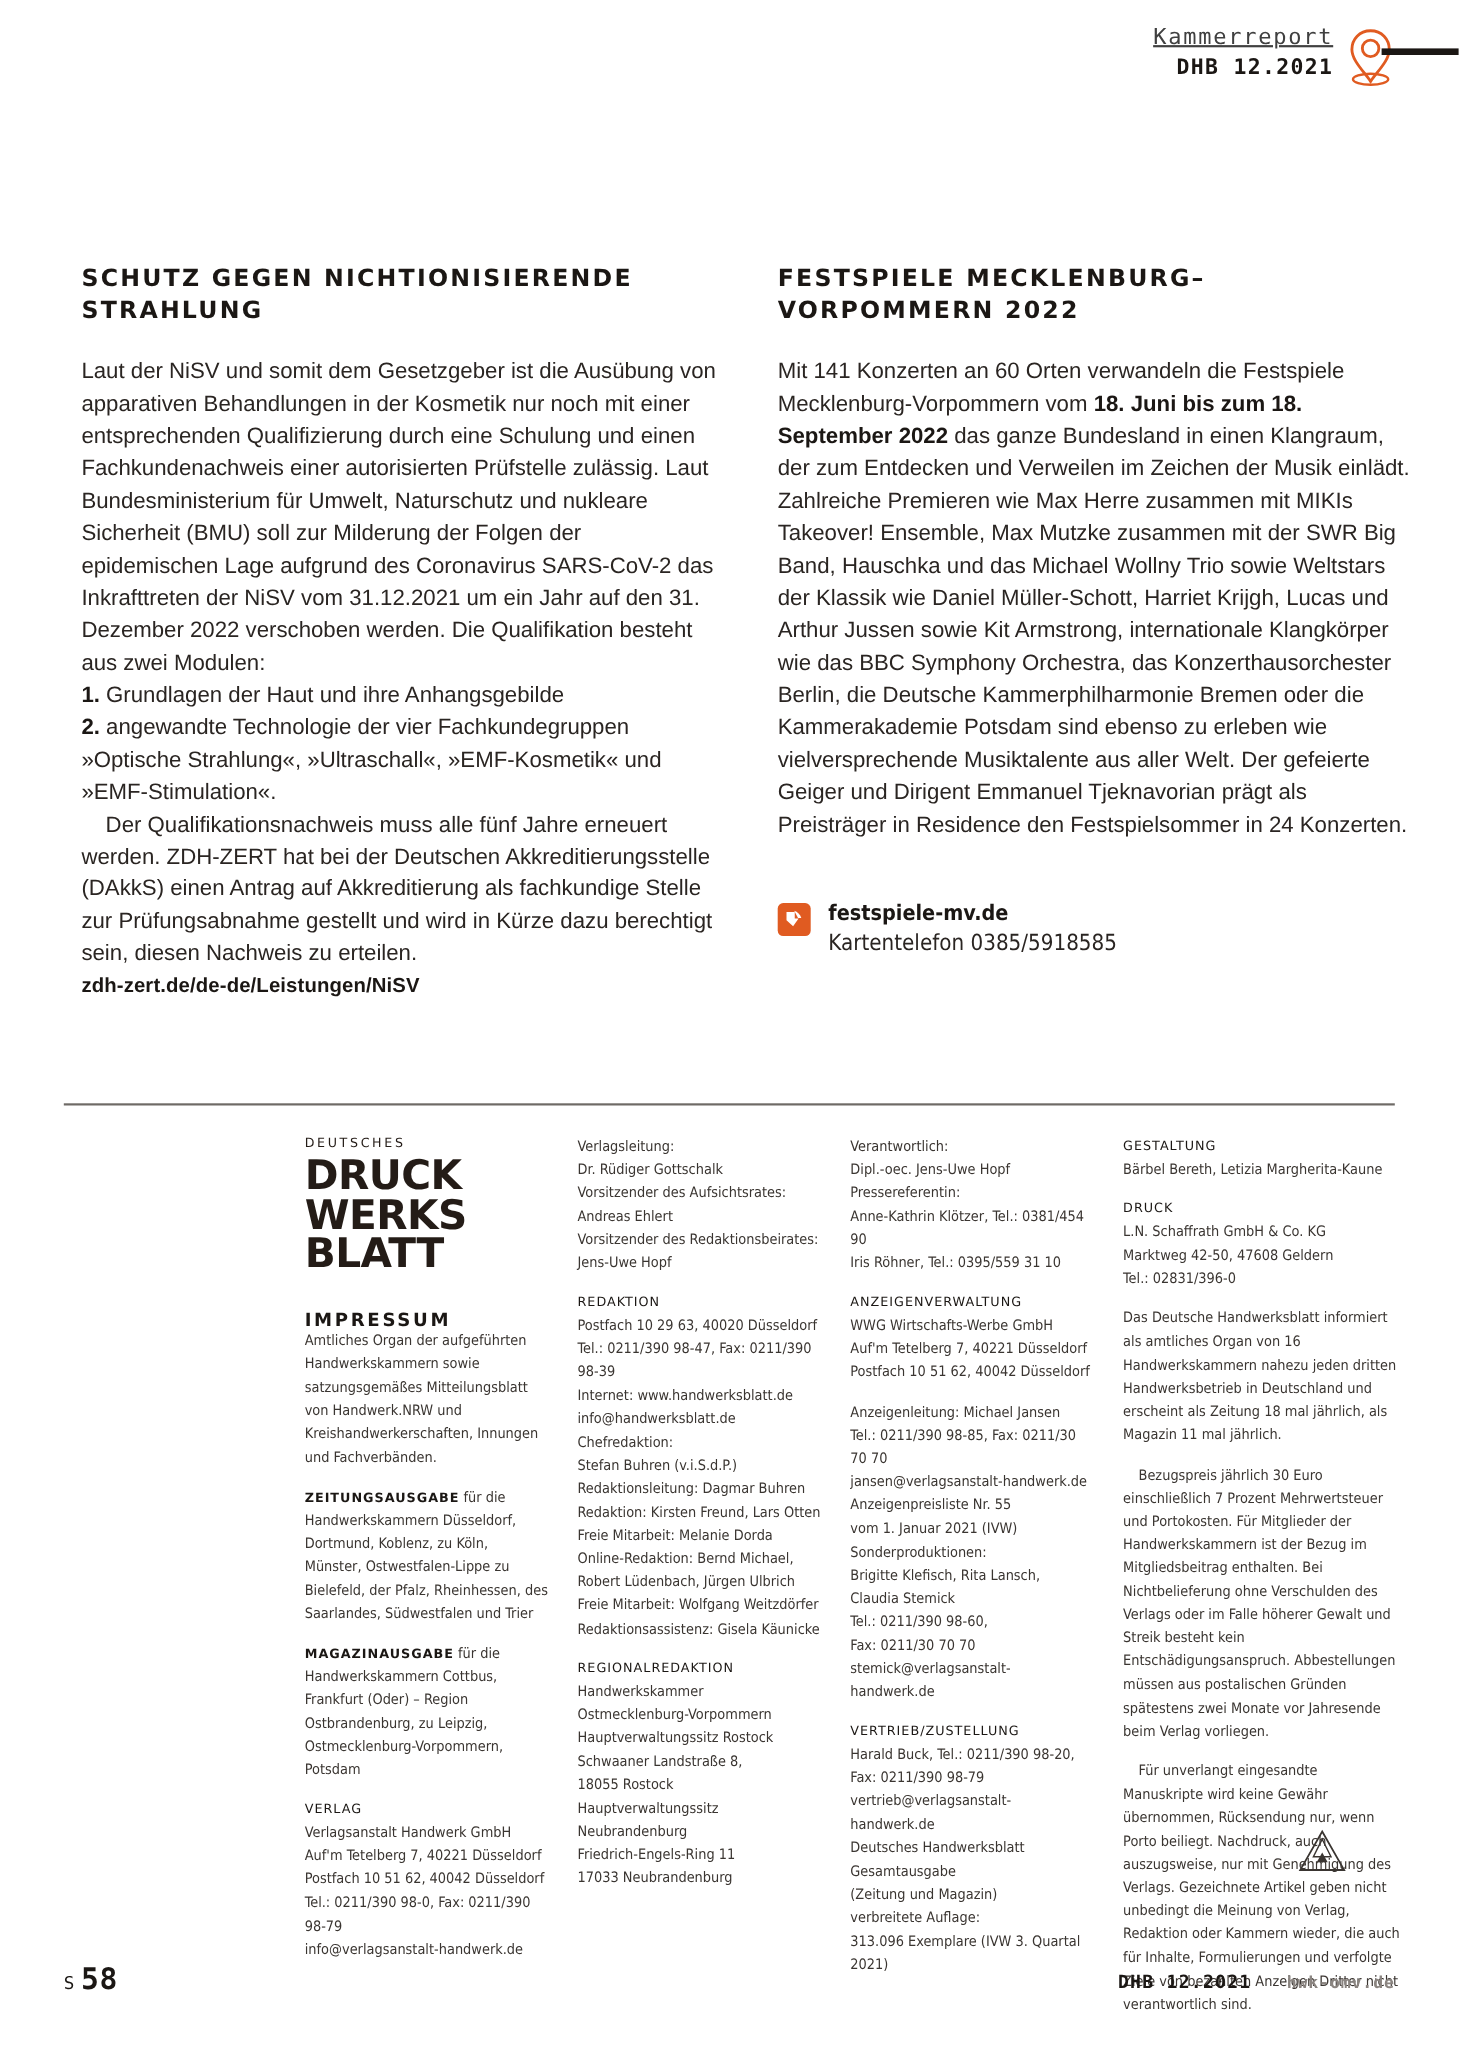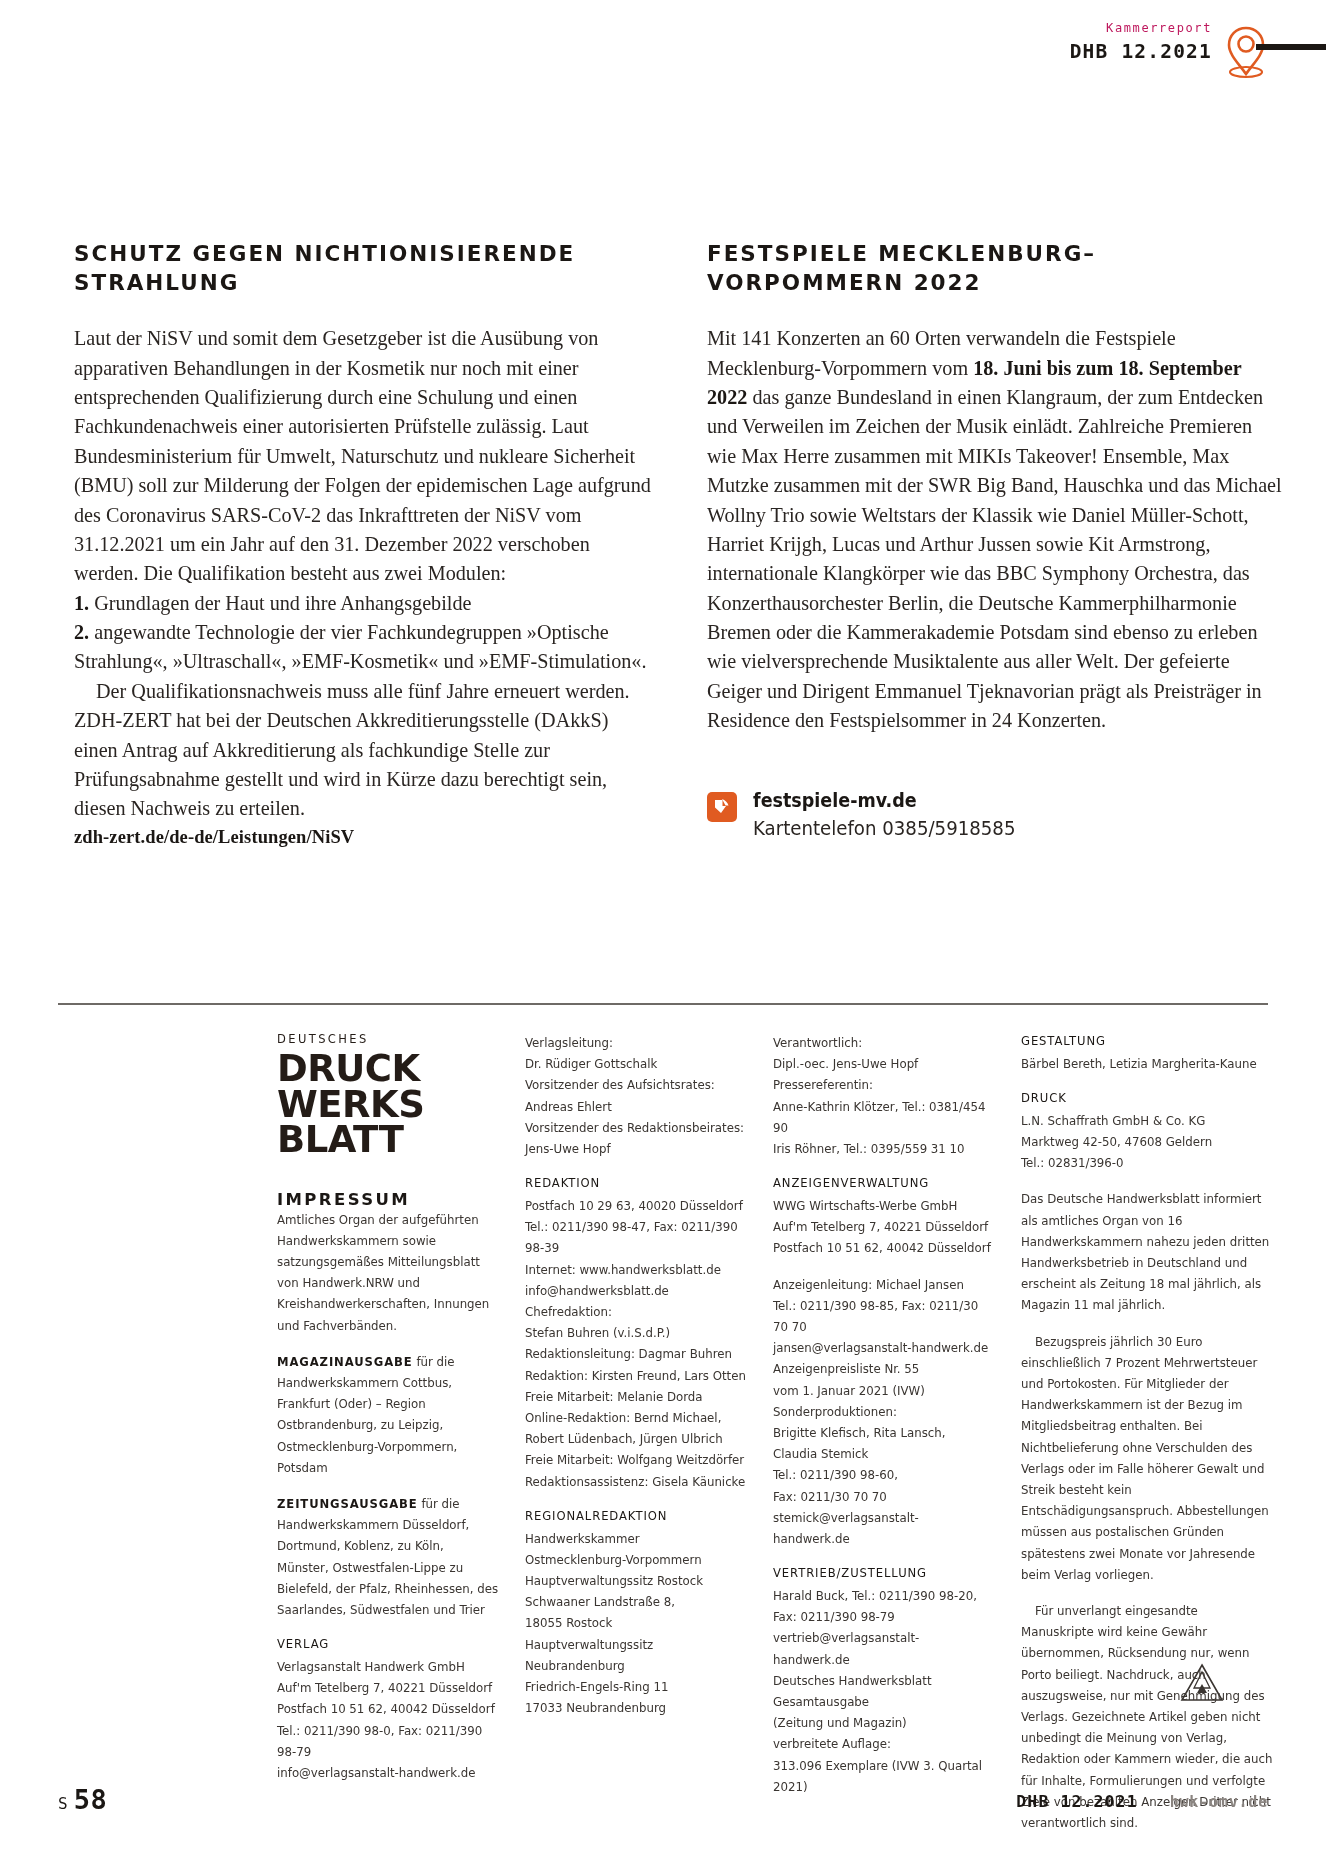--- a/index.html
+++ b/index.html
@@ -15,22 +15,23 @@
 
   
   .header { position:absolute; top:22px; right:0; left:0; height:70px; }
   .hdr-inner {
     position:absolute; right:58px; top:0;
     display:flex; align-items:flex-start; gap:0;
   }
   .hdr-text { text-align:right; padding-right:12px; }
   .hdr-kammerreport {
     font-family:"DejaVu Sans Mono", monospace;
-    font-size:12px; letter-spacing:1.6px; color:#be185d;
+    font-size:20px; letter-spacing:1.6px; color:#404040;
     line-height:1.15;
+    text-decoration:underline;
   }
   .hdr-dhb {
     font-family:"DejaVu Sans Mono", monospace;
     font-weight:bold; font-size:19.5px; letter-spacing:1.2px;
     color:#1b1714; line-height:1.35; margin-top:3px;
   }
   .pin-icon { width:44px; height:56px; margin-top:2px; }
   .hdr-rule {
     position:absolute; right:-0px; top:22px;
     width:70px; height:6px; background:#1b1714;
@@ -42,21 +43,21 @@
     display:flex; gap:56px;
   }
   .col { width:577px; }
   .art-title {
     font-family:"DejaVu Sans", sans-serif;
     font-weight:bold; font-size:21.5px; letter-spacing:2.0px;
     line-height:1.33; color:#1b1714; text-transform:uppercase;
     margin-bottom:27px;
   }
   .art-body {
-    font-family:Liberation Serif, serif;
+    font-family:Liberation Sans, sans-serif;
     font-size:20.2px; line-height:1.455; color:#2a2522;
     font-stretch:condensed;
   }
   .art-body p { margin:0; }
   .art-body .indent { text-indent:22px; }
   .art-body b, .art-body strong { font-weight:bold; color:#1b1714; }
   .src-link {
     margin-top:2px; font-weight:bold; font-size:18.5px;
     color:#1b1714; letter-spacing:.1px;
   }
@@ -210,22 +211,22 @@
     <div class="imp-col c1">
       <div class="logo-deutsches">DEUTSCHES</div>
       <div class="logo-big">
         <div>DRUCK</div>
         <div>WERKS</div>
         <div>BLATT</div>
       </div>
       <div class="imp-heading-main">IMPRESSUM</div>
       <div class="imp-text">
         <p>Amtliches Organ der aufgeführten Handwerkskammern sowie satzungsgemäßes Mitteilungsblatt von Handwerk.NRW und Kreishandwerkerschaften, Innungen und Fachverbänden.</p>
+        <p><span class="imp-sub">ZEITUNGSAUSGABE</span><span> für die Handwerkskammern Düsseldorf, Dortmund, Koblenz, zu Köln, Münster, Ostwestfalen-Lippe zu Bielefeld, der Pfalz, Rheinhessen, des Saarlandes, Südwestfalen und Trier</span></p>
         <p><span class="imp-sub">MAGAZINAUSGABE</span><span> für die Handwerkskammern Cottbus, Frankfurt (Oder) – Region Ostbrandenburg, zu Leipzig, Ostmecklenburg-Vorpommern, Potsdam</span></p>
-        <p><span class="imp-sub">ZEITUNGSAUSGABE</span><span> für die Handwerkskammern Düsseldorf, Dortmund, Koblenz, zu Köln, Münster, Ostwestfalen-Lippe zu Bielefeld, der Pfalz, Rheinhessen, des Saarlandes, Südwestfalen und Trier</span></p>
         <p>
           <span class="imp-sub-head">VERLAG</span>
           <span class="imp-line">Verlagsanstalt Handwerk GmbH</span>
           <span class="imp-line">Auf'm Tetelberg 7, 40221 Düsseldorf</span>
           <span class="imp-line">Postfach 10 51 62, 40042 Düsseldorf</span>
           <span class="imp-line">Tel.: 0211/390 98-0, Fax: 0211/390 98-79</span>
           <span class="imp-line">info@verlagsanstalt-handwerk.de</span>
         </p>
       </div>
     </div>

